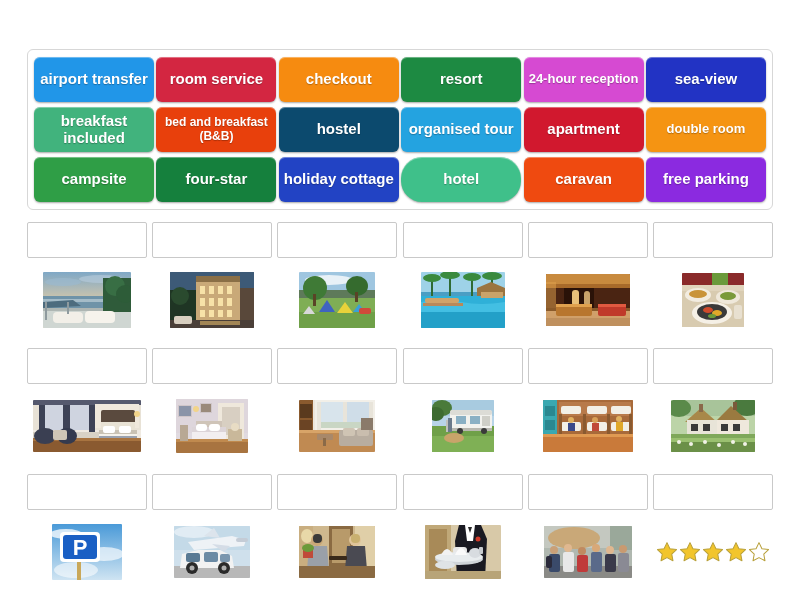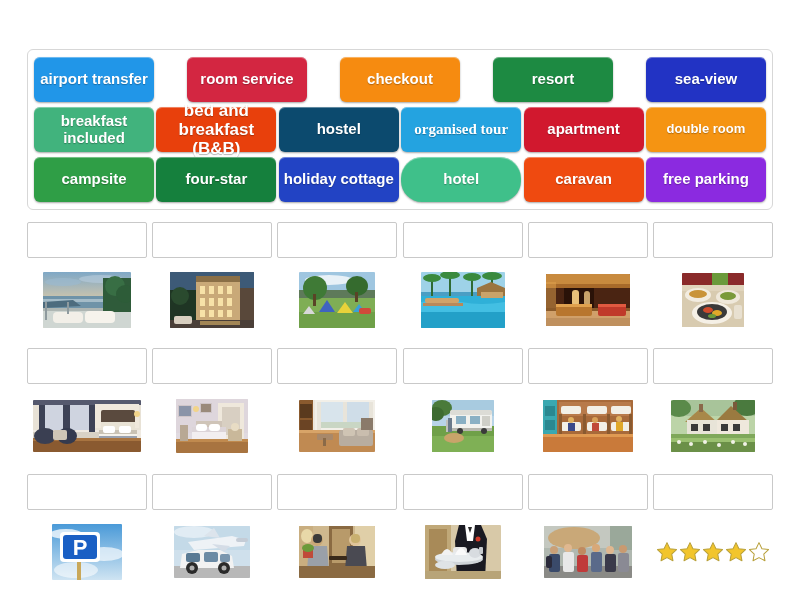--- a/index.html
+++ b/index.html
@@ -39,21 +39,21 @@
     font-size: 15px;
     line-height: 1.12;
     padding: 2px 4px;
     box-shadow: inset 0 1px 0 rgba(255,255,255,0.35),
                 0 1px 2px rgba(0,0,0,0.35);
     text-shadow: 0 1px 1px rgba(0,0,0,0.28);
     cursor: pointer;
     user-select: none;
   }
   .tile.small { font-size: 13px; }
-  .tile.xsmall { font-size: 17px; }
+  .tile.xsmall { font-size: 12px; }
 
   
   .answer-grid {
     position: absolute;
     left: 27px; top: 222px;
     width: 746px;
   }
   .grid-row {
     display: flex;
     justify-content: space-between;
@@ -91,28 +91,29 @@
 <body>
 
 <div id="stage">
 
   <div class="tile-bank">
     <div class="tile-row">
       <div class="tile" style="background: rgb(33, 150, 232);">airport transfer</div>
       <div class="tile" style="background: rgb(211, 38, 65);">room service</div>
       <div class="tile" style="background: rgb(246, 139, 16);">checkout</div>
       <div class="tile" style="background: rgb(29, 138, 66);">resort</div>
+      <div class="tile small" style="background: rgb(214, 74, 210);">24-hour reception</div>
       <div class="tile" style="background: rgb(34, 51, 196);">sea-view</div>
     </div>
 
     <div class="tile-row">
       <div class="tile" style="background: rgb(65, 179, 125);">breakfast included</div>
       <div class="tile xsmall" style="background: rgb(232, 64, 12);">bed and breakfast (B&amp;B)</div>
       <div class="tile" style="background: #0c4a6e;">hostel</div>
-      <div class="tile" style="background: rgb(36, 163, 224); font-family: Liberation Serif, serif;">organised tour</div>
+      <div class="tile" style="background: rgb(36, 163, 224);">organised tour</div>
       <div class="tile" style="background: rgb(209, 24, 46); border-radius: 7px;">apartment</div>
       <div class="tile small" style="background: rgb(245, 148, 18);">double room</div>
     </div>
 
     <div class="tile-row">
       <div class="tile" style="background: rgb(47, 158, 70);">campsite</div>
       <div class="tile" style="background: #15803d;">four-star</div>
       <div class="tile" style="background: rgb(34, 67, 196);">holiday cottage</div>
       <div class="tile" style="background: rgb(63, 192, 138); border-radius: 21px;">hotel</div>
       <div class="tile" style="background: rgb(239, 74, 16);">caravan</div>

